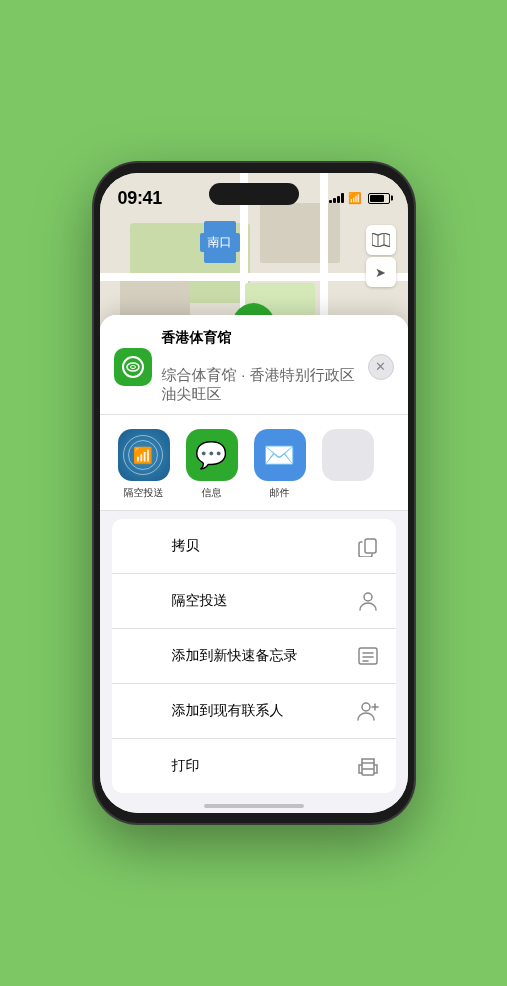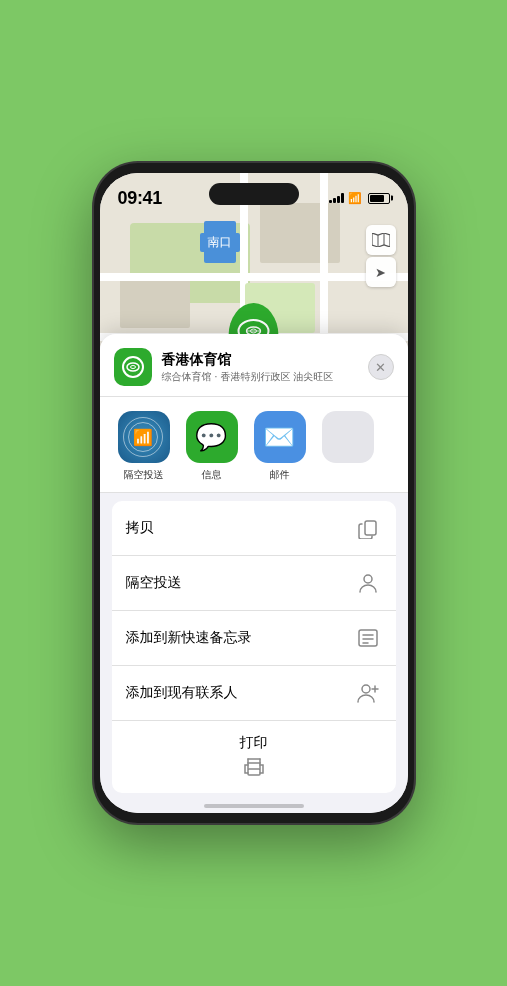--- a/index.html
+++ b/index.html
@@ -257,23 +257,23 @@
     }
     .location-info {
       flex: 1;
     }
     .location-name {
       font-size: 14px;
       font-weight: 600;
       color: #000;
     }
     .location-sub {
-      font-size: 10px;
+      font-size: 15px;
       color: #666;
-      margin-top: 1px;
+      margin-top: 19px;
     }
     .close-btn {
       width: 26px;
       height: 26px;
       background: #e5e5ea;
       border-radius: 50%;
       display: flex;
       align-items: center;
       justify-content: center;
       color: #888;
@@ -359,20 +359,21 @@
       padding: 13px 14px;
       border-bottom: 0.5px solid #e0e0e0;
       cursor: pointer;
     }
     .action-row:last-child {
       border-bottom: none;
     }
     .action-row-text {
       font-size: 14px;
       color: #000;
+      margin-left: 46px;
     }
     .action-row-icon {
       width: 28px;
       height: 28px;
       display: flex;
       align-items: center;
       justify-content: center;
       color: #666;
       font-size: 18px;
     }
@@ -559,21 +560,21 @@
           <div class="action-row-icon">
             <svg width="24" height="22" viewBox="0 0 24 22" fill="none" stroke="#888" stroke-width="1.5" stroke-linecap="round">
               <circle cx="10" cy="7" r="4"></circle>
               <path d="M2 20c0-4 3.6-7 8-7s8 3 8 7"></path>
               <line x1="19" y1="4" x2="19" y2="10"></line>
               <line x1="16" y1="7" x2="22" y2="7"></line>
             </svg>
           </div>
         </div>
 
-        <div class="action-row" style="border-bottom:none;flex-direction:column;">
+        <div class="action-row" style="border-bottom:none;">
           <span class="action-row-text">打印</span>
           <div class="action-row-icon">
             <svg width="22" height="22" viewBox="0 0 22 22" fill="none" stroke="#888" stroke-width="1.5" stroke-linecap="round">
               <rect x="5" y="14" width="12" height="6" rx="1"></rect>
               <path d="M5 14V8H17v6"></path>
               <path d="M5 10H2V18h3"></path>
               <path d="M17 10h3v8h-3"></path>
               <line x1="5" y1="8" x2="5" y2="4"></line>
               <line x1="17" y1="8" x2="17" y2="4"></line>
               <line x1="5" y1="4" x2="17" y2="4"></line>

